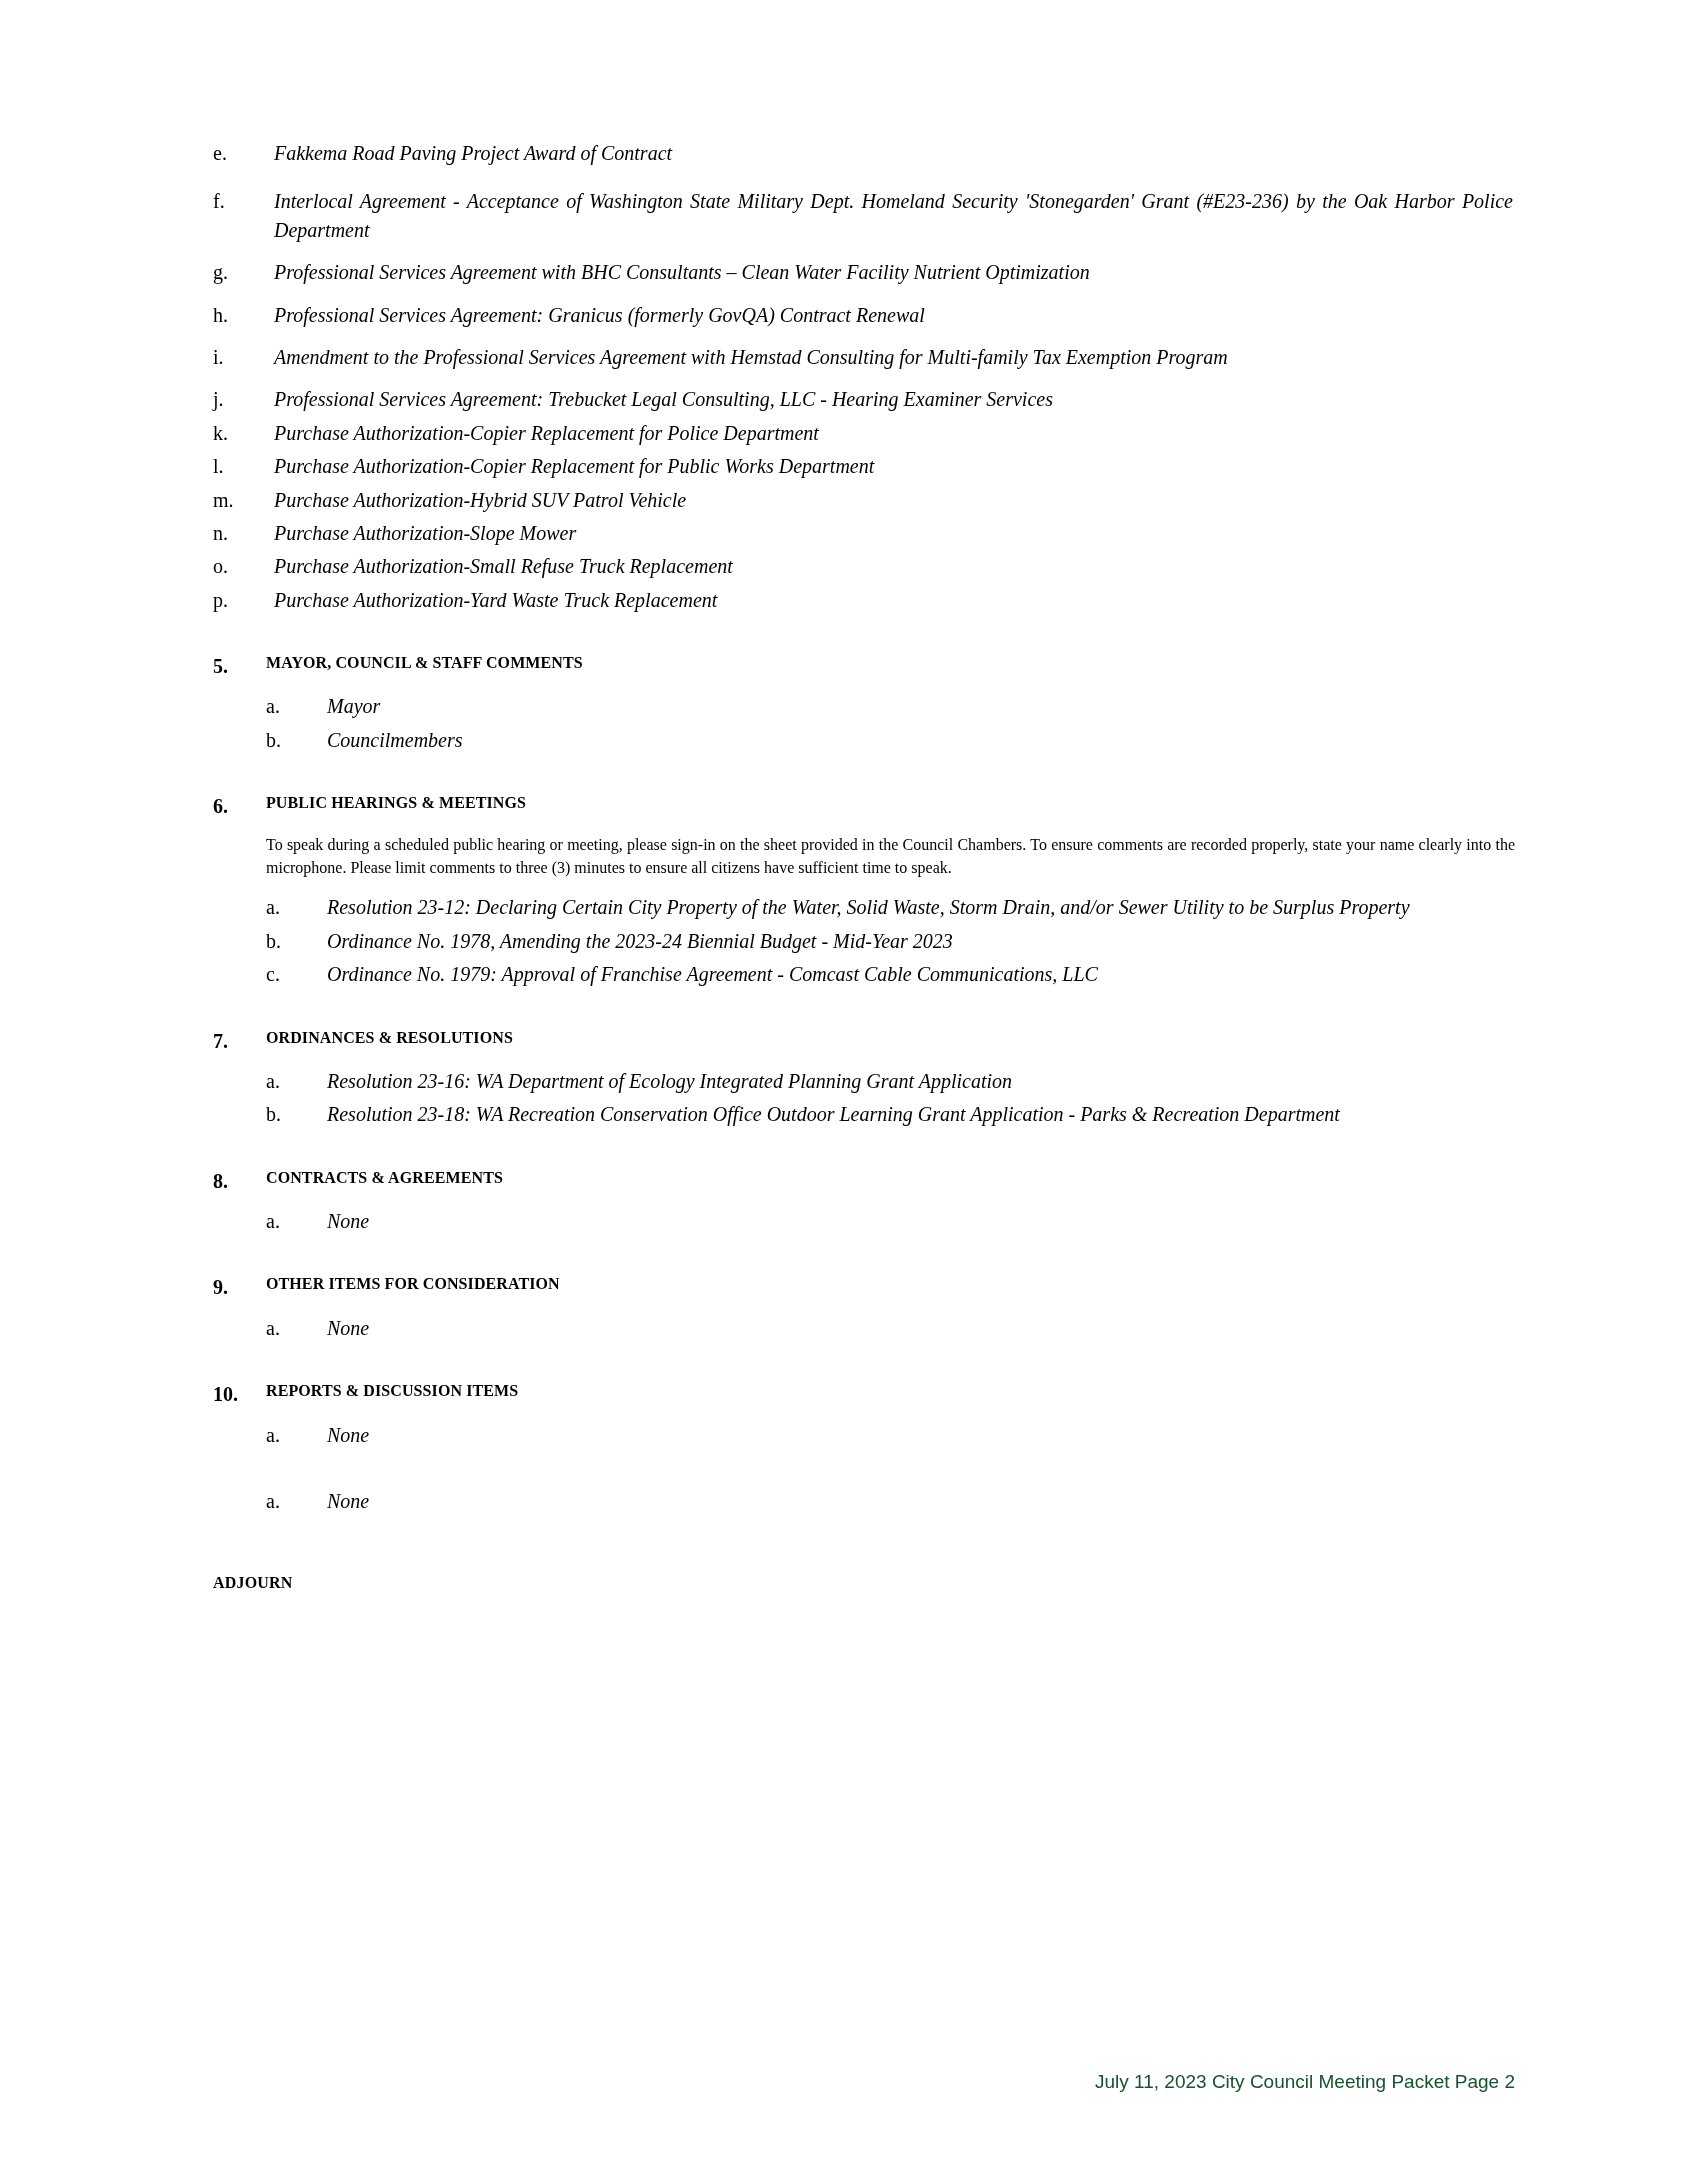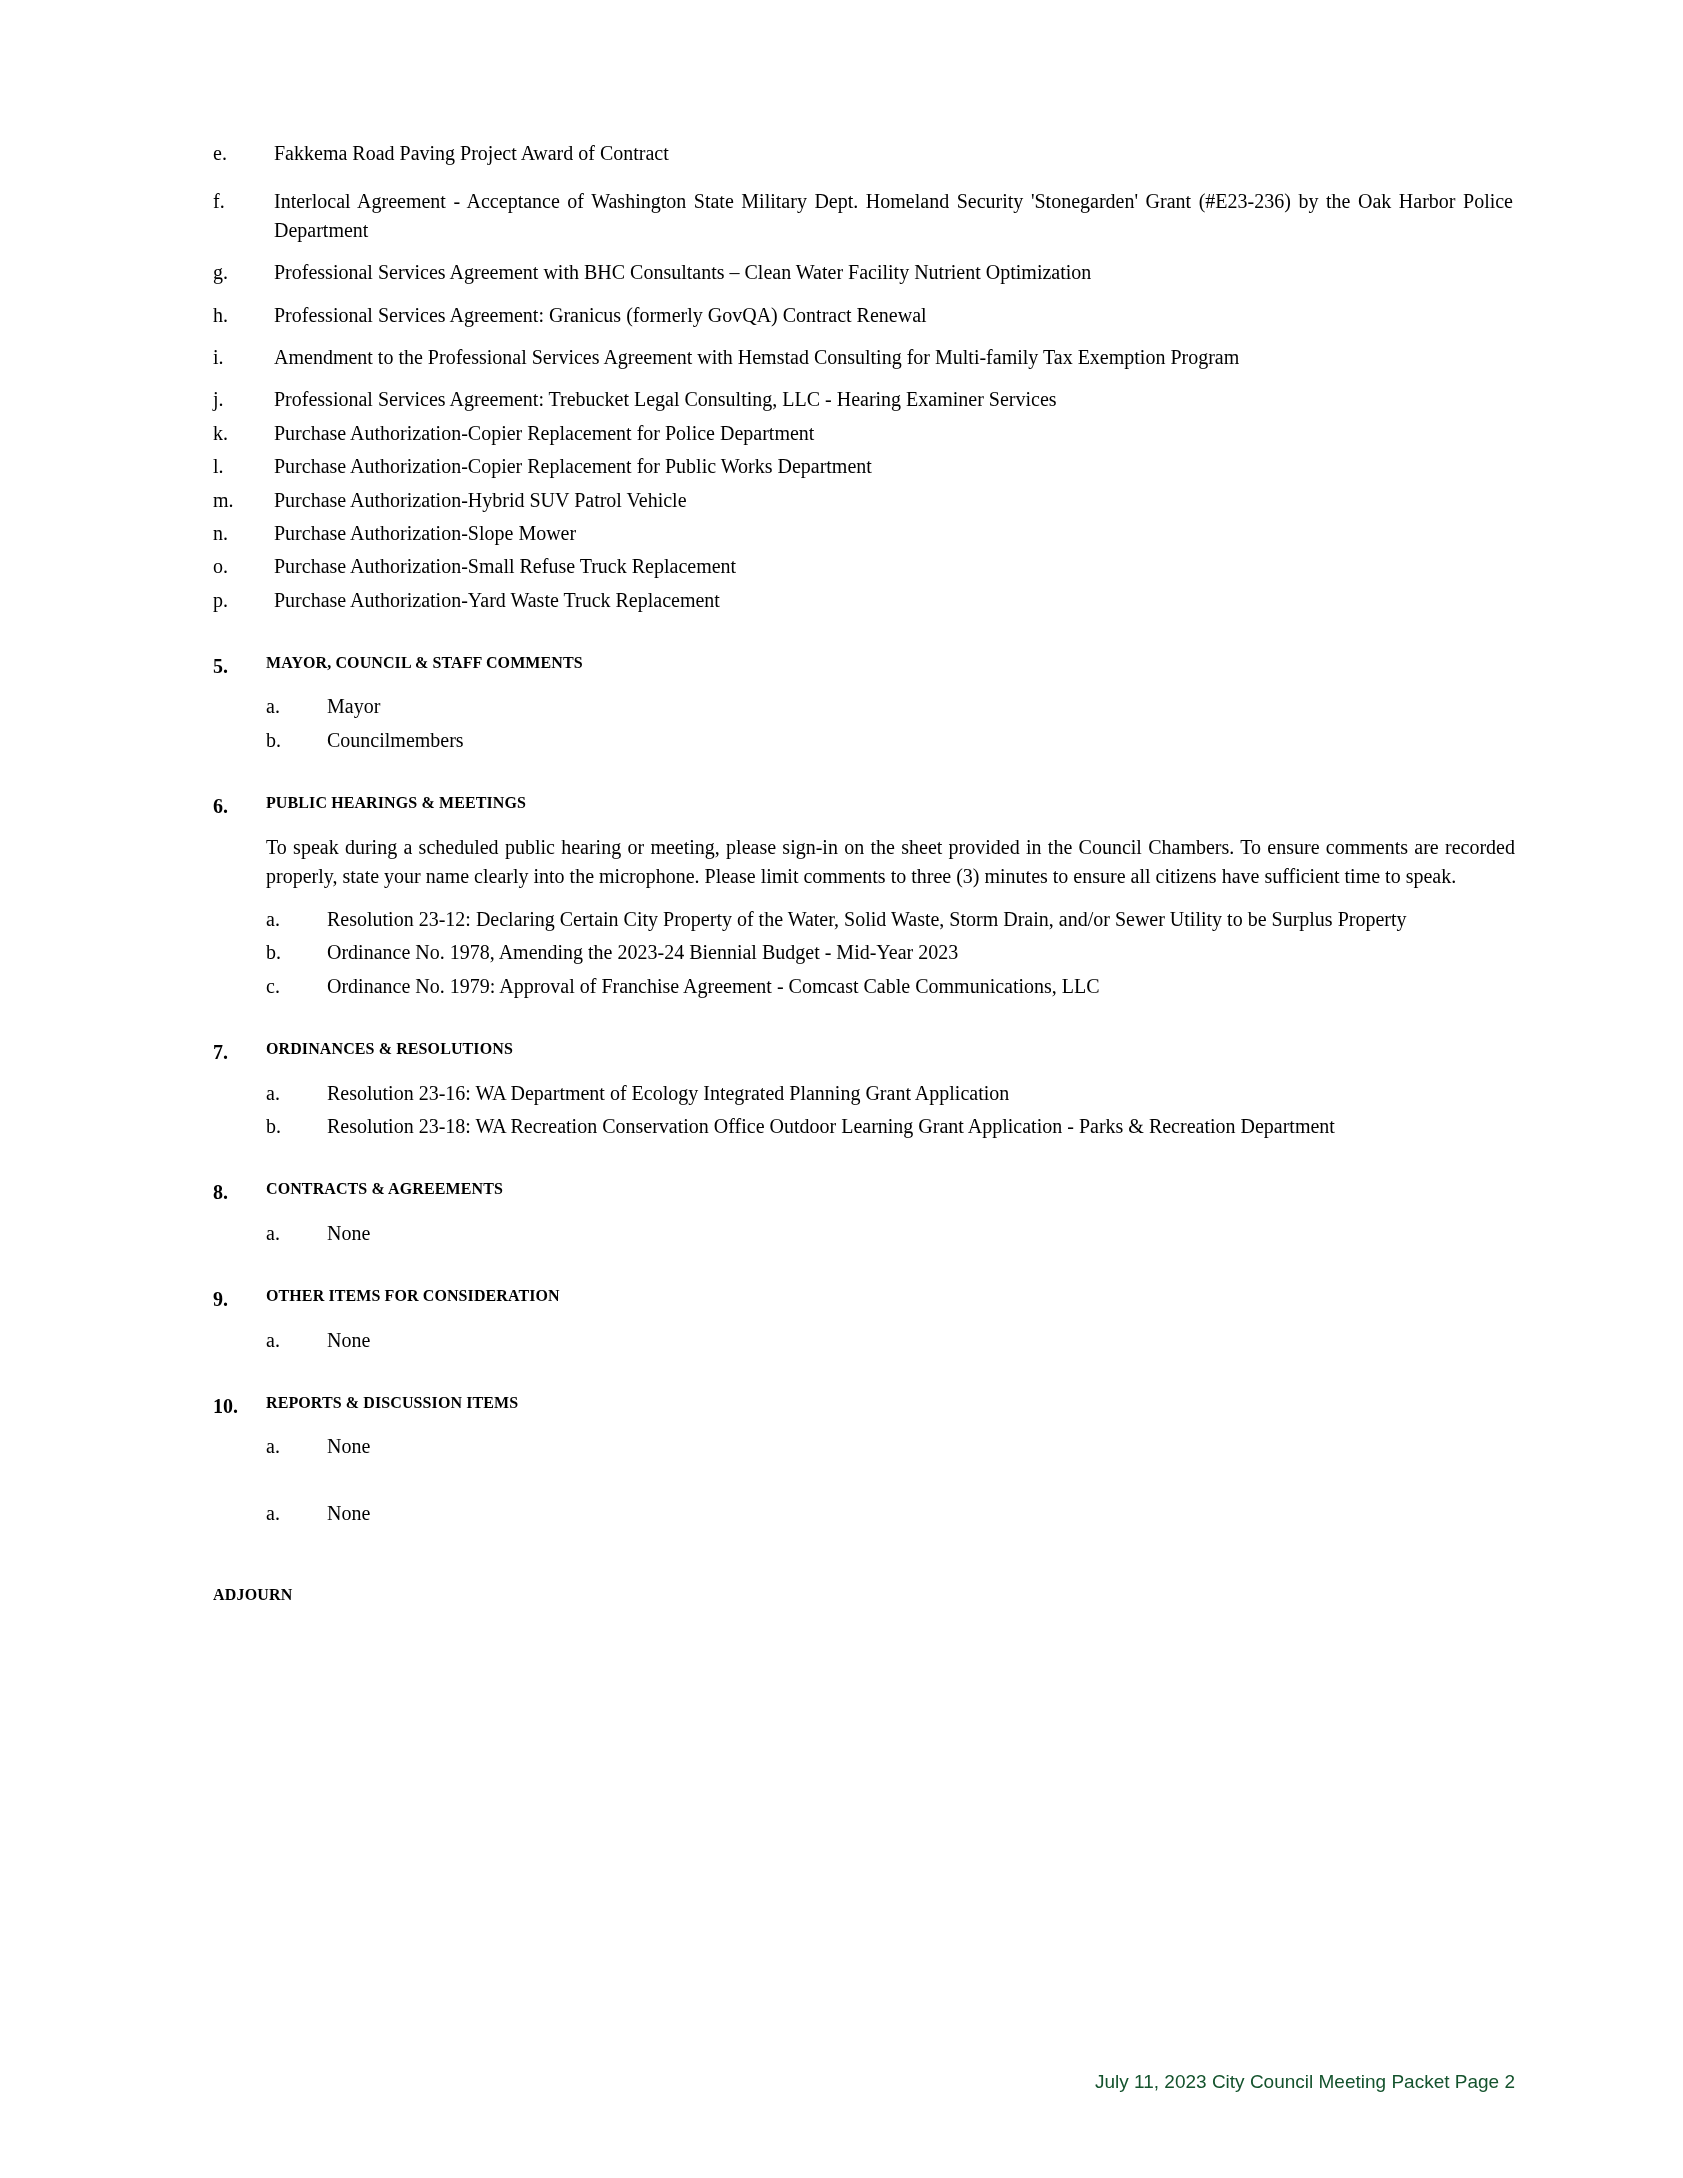--- a/index.html
+++ b/index.html
@@ -35,20 +35,21 @@
     font-size: 20px;
     line-height: 1.42;
   }
   .item-text {
     flex: 1;
     font-size: 20px;
     line-height: 1.42;
     text-align: justify;
     text-justify: inter-word;
     padding-right: 2px;
+    font-style: italic;
   }
   .item-row.tight { margin-bottom: 5px; }
   .item-row.loose { margin-bottom: 20px; }
 
   
   .section {
     margin-top: 38px;
   }
   .section-head {
     display: flex;
@@ -65,21 +66,21 @@
   .section-title {
     font-size: 16px;
     font-weight: bold;
     letter-spacing: 0.1px;
     line-height: 1.42;
   }
   .section-body {
     padding-left: 53px;
   }
   .para {
-    font-size: 20px;
+    font-size: 16px;
     line-height: 1.46;
     text-align: justify;
     text-justify: inter-word;
     margin-bottom: 14px;
   }
   .sub-list .item-letter { width: 61px; flex: 0 0 61px; }
 
   
   .adjourn {
     margin-top: 59px;

